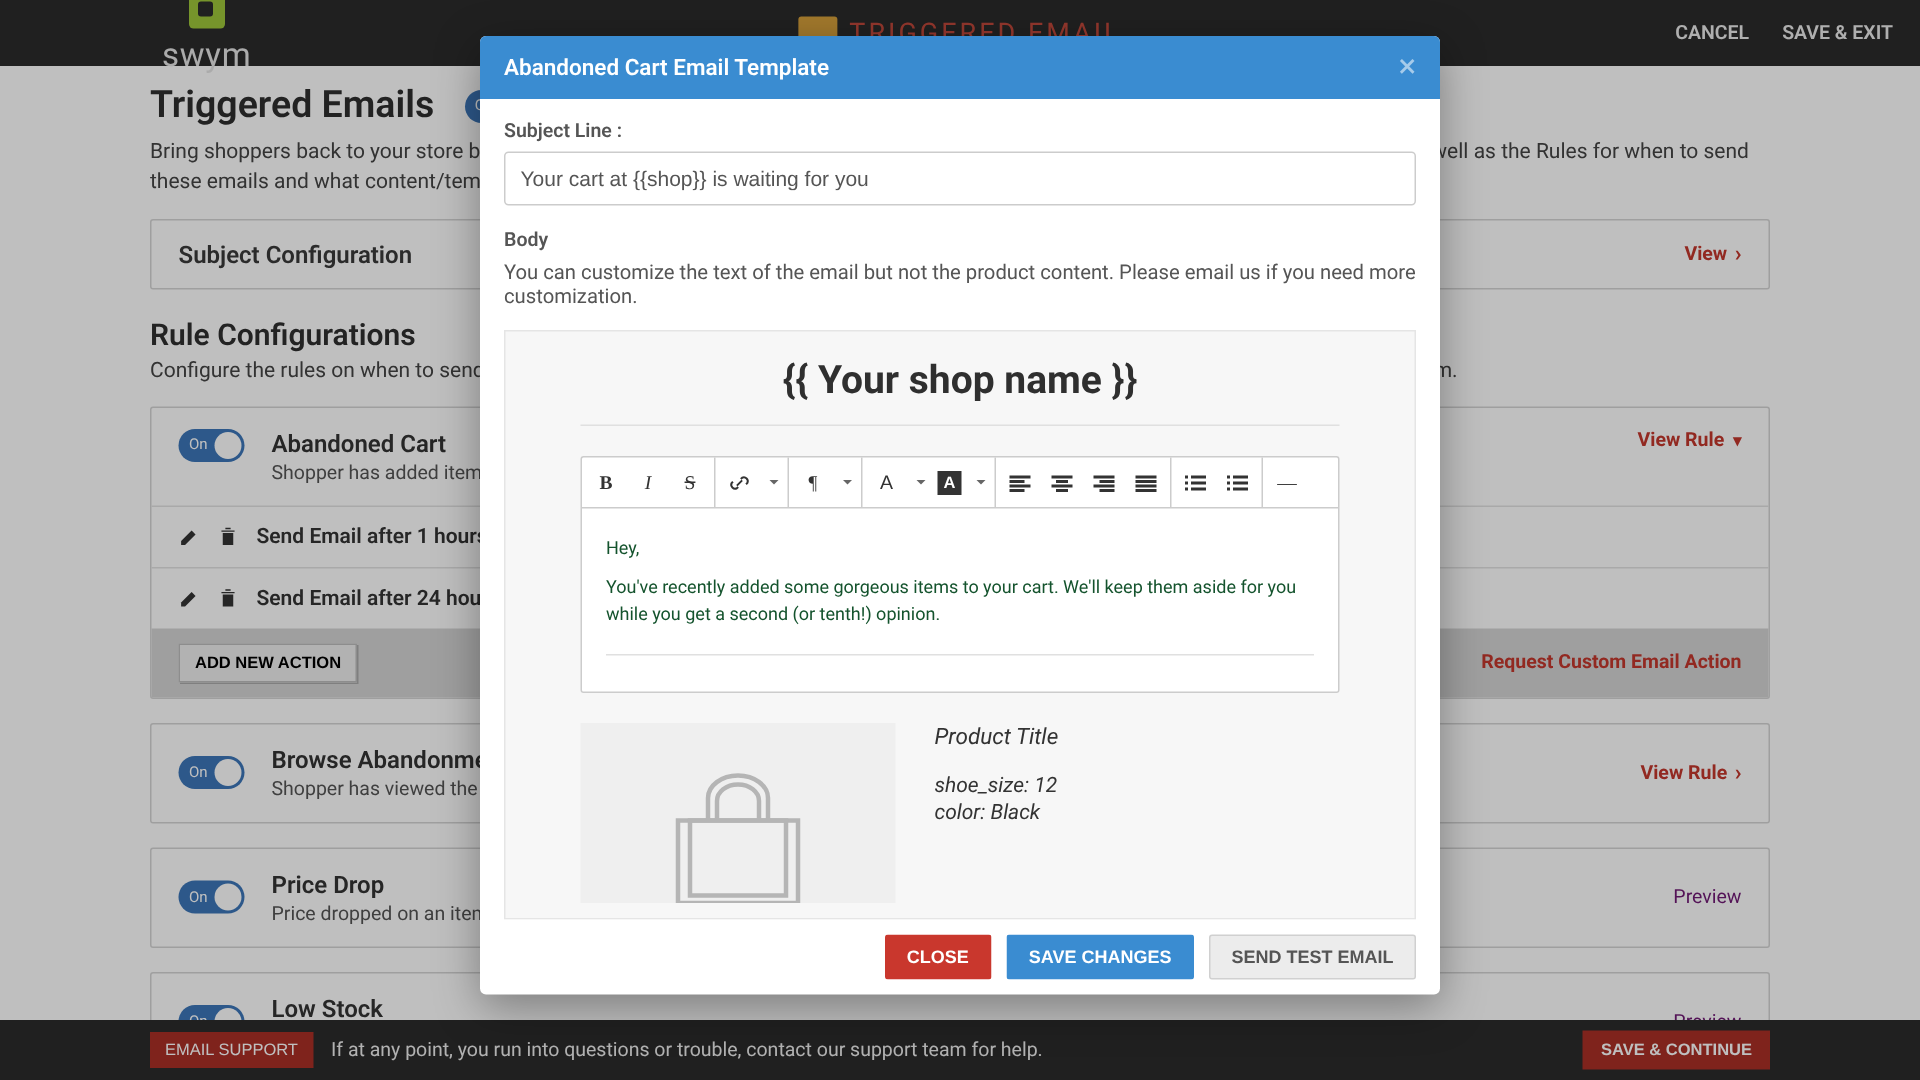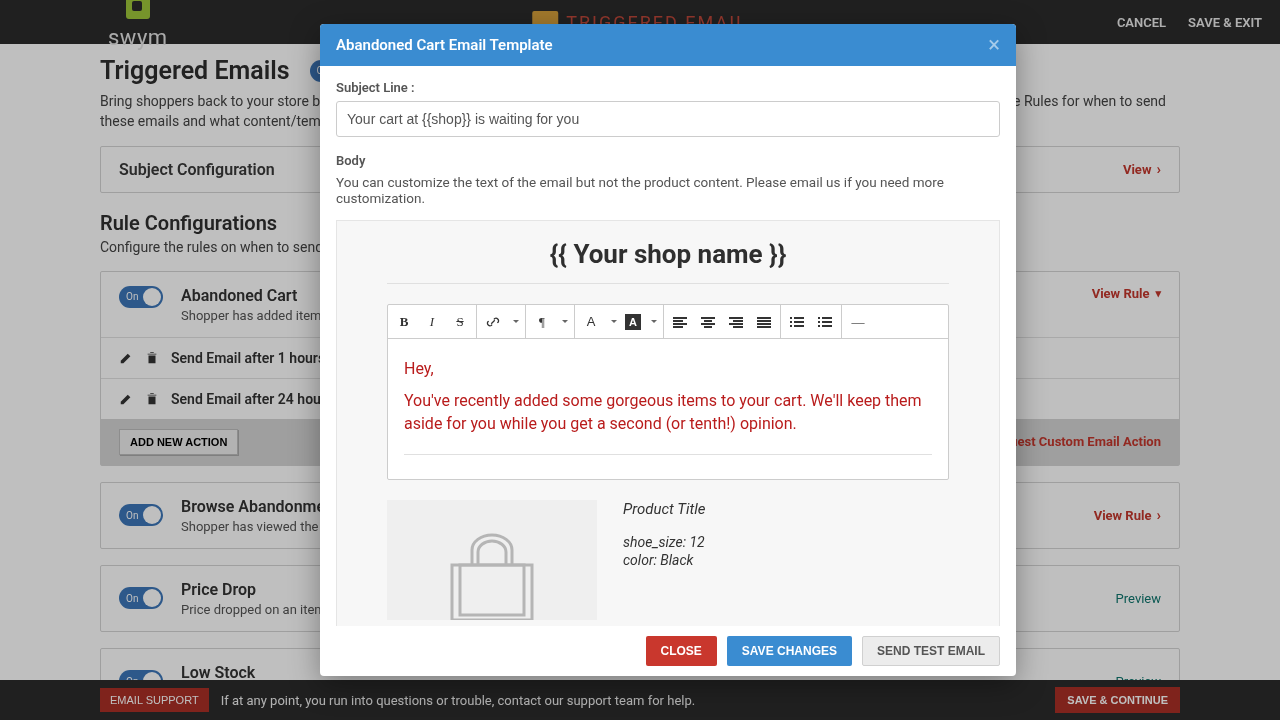--- a/index.html
+++ b/index.html
@@ -203,21 +203,21 @@
   }
 
   .small-rule {
     display: flex;
     align-items: center;
     padding: 14px 18px;
     gap: 18px;
   }
   .small-rule .rule-meta { flex: 1; }
   .preview-link {
-    color: #0f766e;
+    color: #701a75;
     font-size: 13px;
     cursor: pointer;
   }
 
   
   .helpbar {
     position: absolute;
     bottom: 0; left: 0; right: 0;
     height: 40px;
     background: #2b2b2b;
@@ -254,21 +254,21 @@
     inset: 0;
     background: rgba(0,0,0,0.25);
     z-index: 50;
   }
 
   
   .modal {
     position: absolute;
     top: 24px;
     left: 320px;
-    width: 696px;
+    width: 640px;
     background: #fff;
     border-radius: 4px;
     box-shadow: 0 8px 30px rgba(0,0,0,0.35);
     z-index: 100;
     display: flex;
     flex-direction: column;
     max-height: 652px;
   }
   .modal-header {
     background: #3a8cd1;
@@ -369,22 +369,22 @@
   .caret {
     width: 0; height: 0;
     border-left: 3px solid transparent;
     border-right: 3px solid transparent;
     border-top: 3px solid #666;
     margin-left: 2px;
   }
 
   .editor-content {
     padding: 18px 16px 24px;
-    font-size: 16px;
-    color: #b91c1c;
+    font-size: 12px;
+    color: #14532d;
     line-height: 1.48;
   }
   .editor-content p { margin-bottom: 8px; }
   .editor-divider {
     border-top: 1px solid #e0e0e0;
     margin-top: 18px;
   }
 
   .product-block {
     display: flex;

